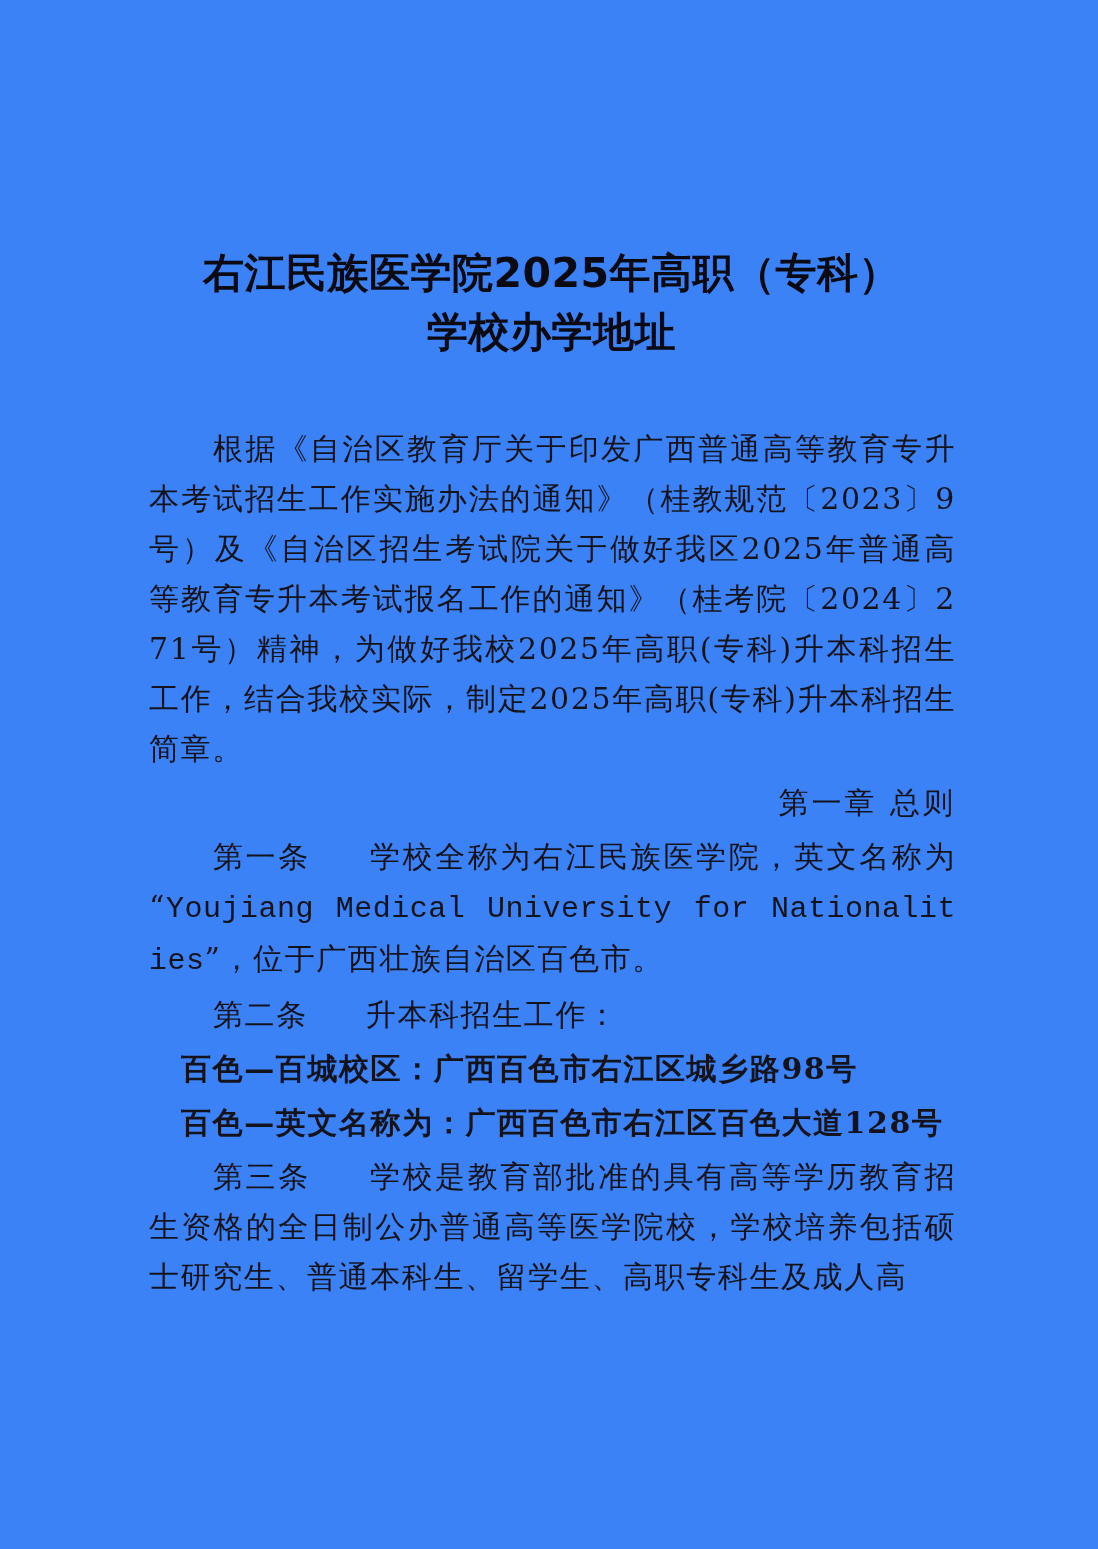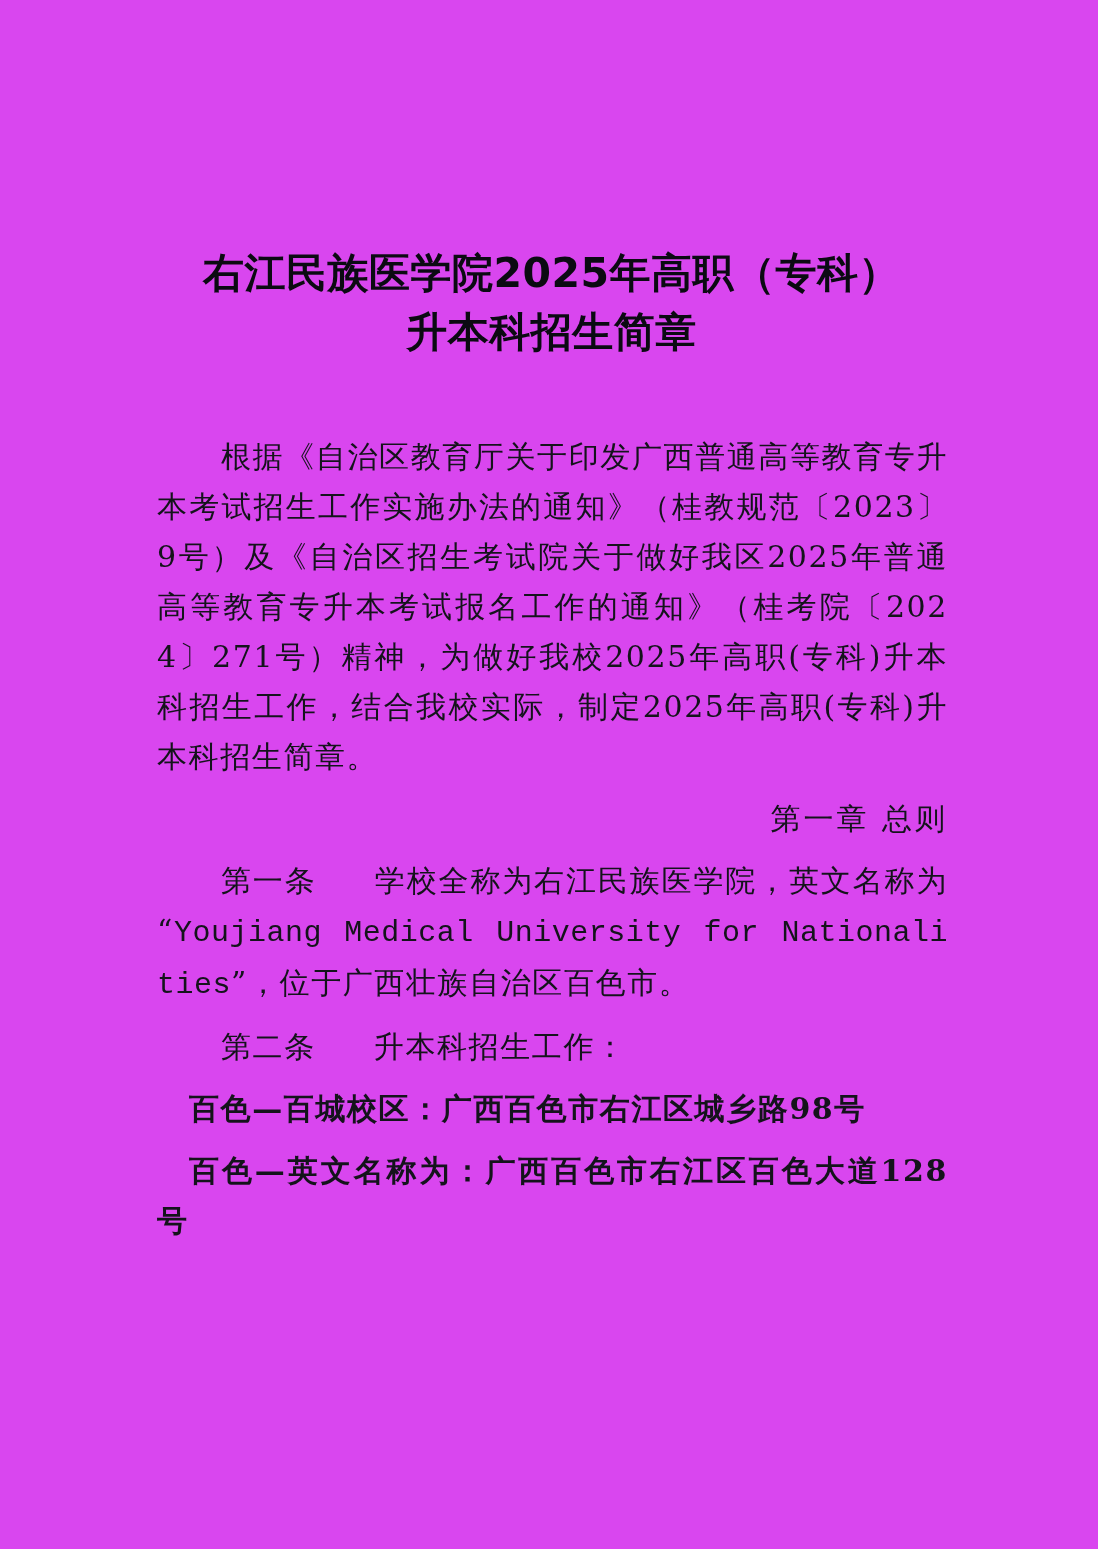--- a/index.html
+++ b/index.html
@@ -17,21 +17,21 @@
     color: #111018;
     -webkit-font-smoothing: antialiased;
   }
 
   .page {
     position: absolute;
     left: 0;
     top: 0;
     width: 1098px;
     height: 1549px;
-    background: #d946ef;
+    background: #3b82f6;
   }
 
   
   .doc-title {
     position: absolute;
     left: 145px;
     top: 244px;
     width: 813px;
     text-align: center;
     font-family: "DejaVu Sans", "Liberation Sans", sans-serif;
@@ -55,21 +55,21 @@
   }
 
   .para {
     font-family: "DejaVu Serif", "Liberation Serif", serif;
     font-size: 30px;
     line-height: 50px;
     letter-spacing: 1.6px;
     color: #14131b;
     text-align: justify;
     text-justify: inter-character;
-    margin: 12px;
+    margin: 4px;
     text-indent: 0;
     word-break: break-all;
   }
 
   .para.indent {
     text-indent: 64px;
   }
 
   .para.center {
     text-align: right;
@@ -94,32 +94,33 @@
     width: 58px;
   }
 </style>
 </head>
 <body>
 
 <div class="page">
 
   <div class="doc-title">
     <span class="tline">右江民族医学院2025年高职（专科）</span>
-    <span class="tline">升本科招生简章</span>
+    <span class="tline">学校办学地址</span>
   </div>
 
   <div class="body-block">
 
     <p class="para indent">根据《自治区教育厅关于印发广西普通高等教育专升本考试招生工作实施办法的通知》（桂教规范〔2023〕9号）及《自治区招生考试院关于做好我区2025年普通高等教育专升本考试报名工作的通知》（桂考院〔2024〕271号）精神，为做好我校2025年高职(专科)升本科招生工作，结合我校实际，制定2025年高职(专科)升本科招生简章。</p>
 
     <p class="para center">第一章 总则</p>
 
     <p class="para indent"><span>第一条</span><span class="gap"></span><span>学校全称为右江民族医学院，英文名称为 “</span><span class="latin">Youjiang Medical University for Nationalities</span><span>”，位于广西壮族自治区百色市。</span></p>
 
     <p class="para indent"><span>第二条</span><span class="gap"></span><span>升本科招生工作：</span></p>
 
     <p class="para indent noindent" style="text-indent:32px">百色—百城校区：广西百色市右江区城乡路98号</p>
 
     <p class="para indent noindent" style="text-indent:32px">百色—英文名称为：广西百色市右江区百色大道128号</p>
 
+    <p class="para indent"><span>第三条</span><span class="gap"></span><span>学校是教育部批准的具有高等学历教育招生资格的全日制公办普通高等医学院校，学校培养包括硕士研究生、普通本科生、留学生、高职专科生及成人高</span></p>
 
   </div>
 </div>
 
 </body></html>

